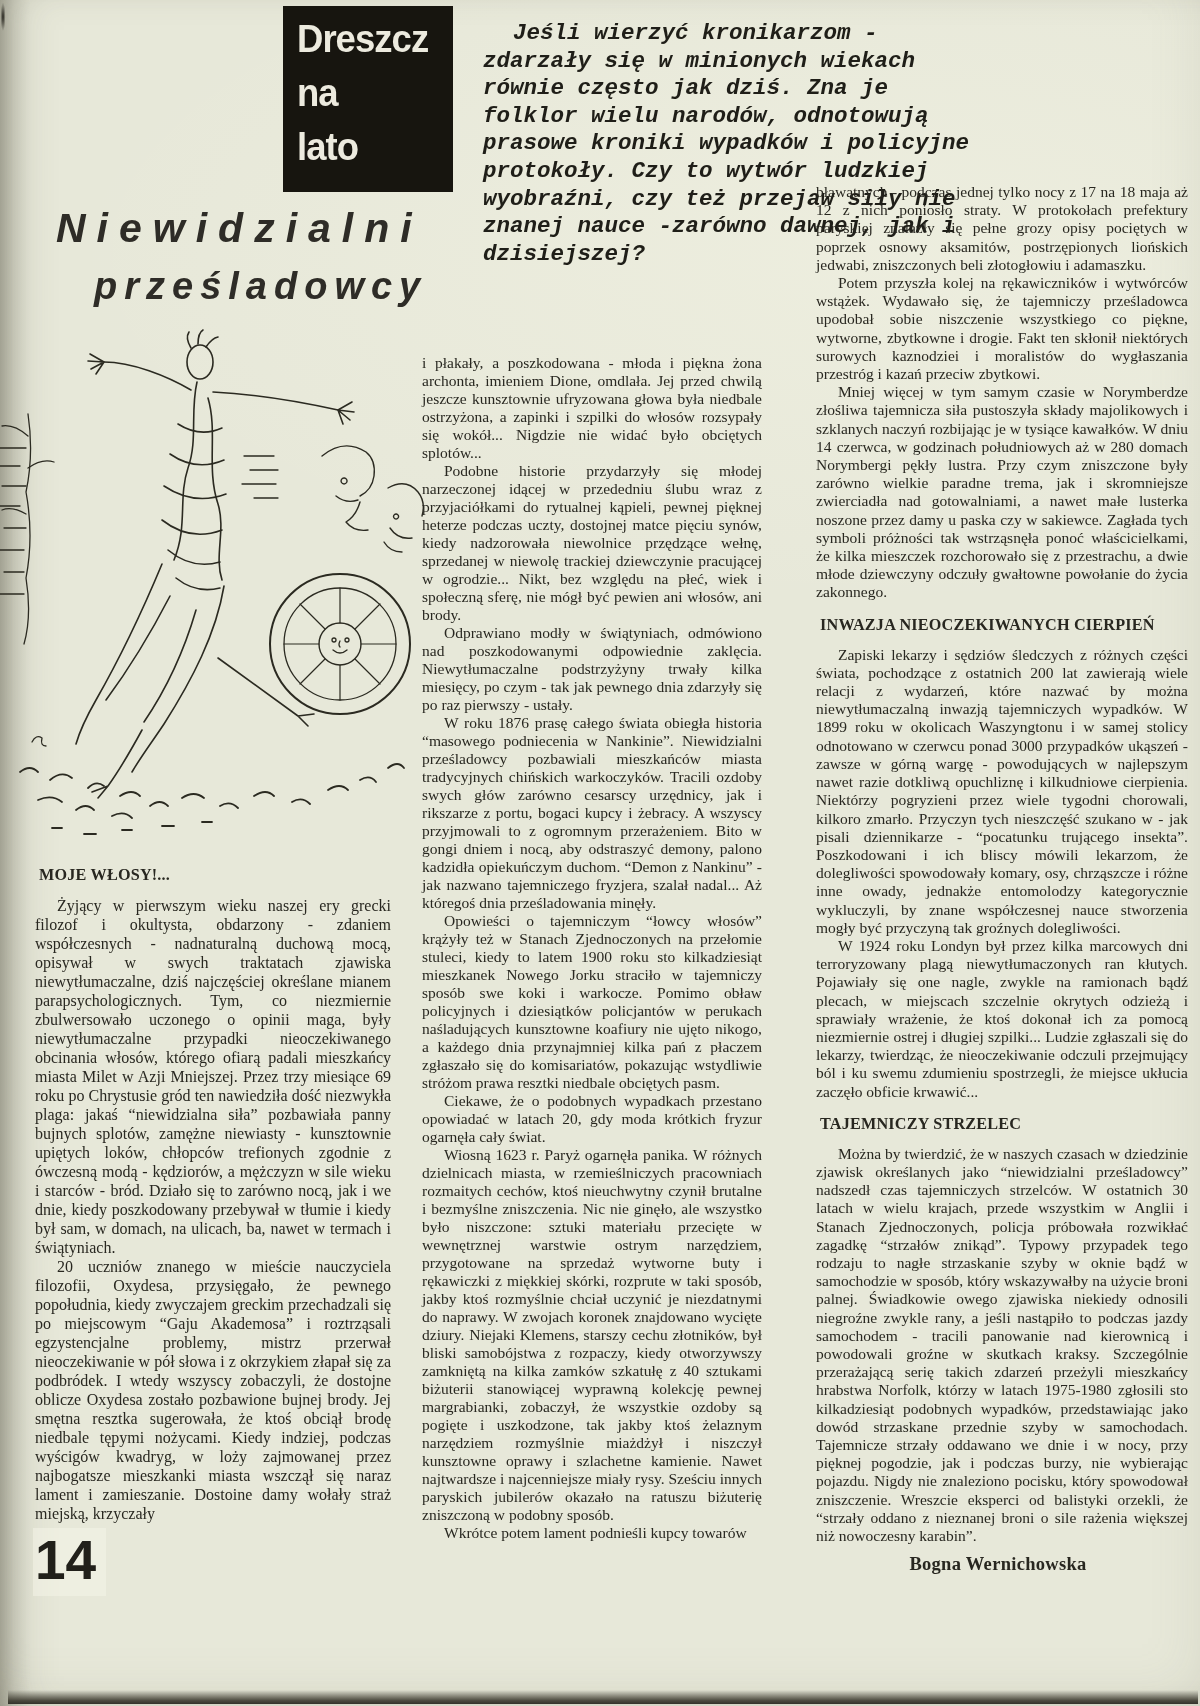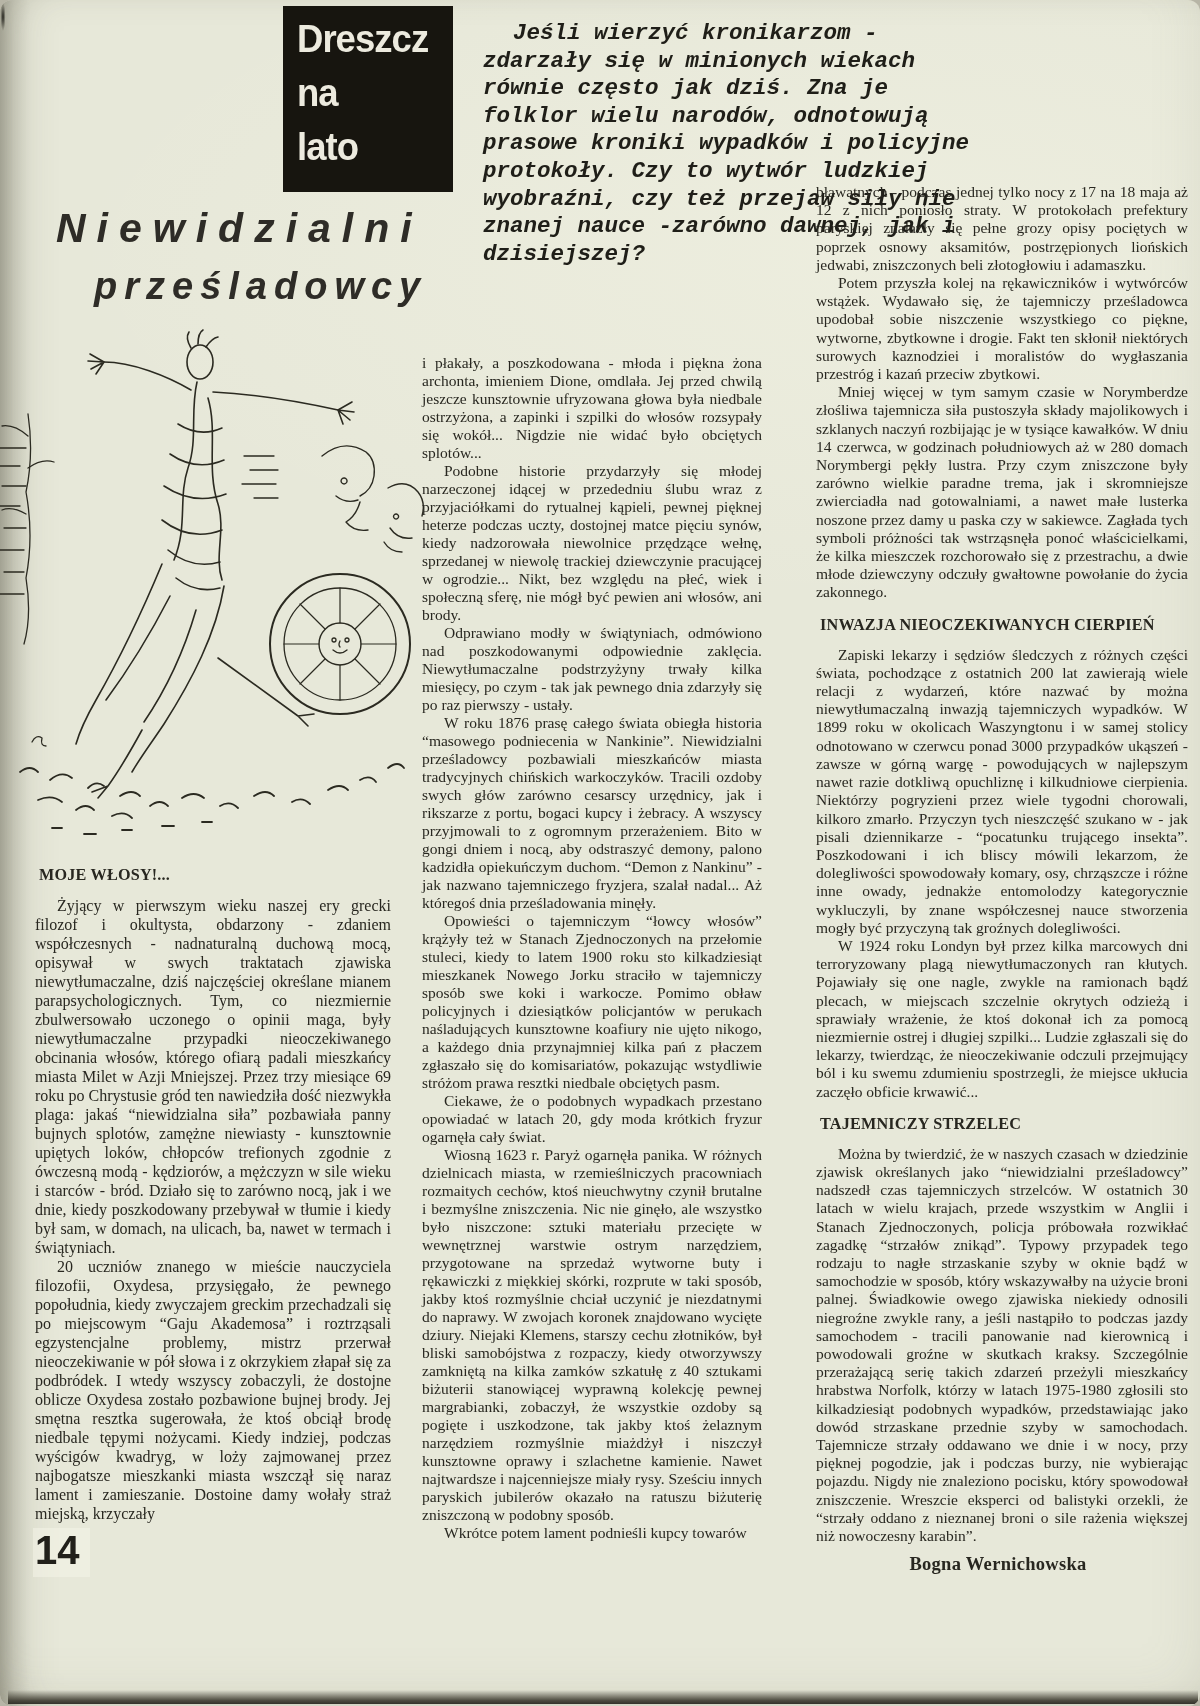--- a/index.html
+++ b/index.html
@@ -7,21 +7,20 @@
     position:relative; width:1200px; height:1706px; margin:0 auto;
     background:
       radial-gradient(1200px 500px at 75% 15%, rgba(248,248,232,.35), rgba(0,0,0,0) 70%),
       linear-gradient(90deg, rgba(96,94,80,.30) 0px, rgba(96,94,80,.10) 14px, rgba(0,0,0,0) 30px),
       #e7e8d9;
     box-shadow: inset 34px 0 50px -30px rgba(90,88,70,.45),
                 inset -14px -24px 70px -40px rgba(120,118,98,.30);
     overflow:hidden;
     font-family:"Liberation Serif", serif;
     color:#282720;
-    border-radius:12px;
   }
   .corner-blot{position:absolute;left:0;top:0;width:30px;height:56px;
     background:radial-gradient(closest-side at 10% 30%, #23221b, rgba(35,34,27,0) 85%);}
   .edge-bottom{position:absolute;left:8px;right:2px;bottom:2px;height:14px;
     background:linear-gradient(rgba(0,0,0,0), rgba(62,60,49,.9) 75%, #33322a);}
   .kicker-box{
     position:absolute; left:283px; top:6px; width:170px; height:186px;
     background:#17150f; color:#eceade; padding:6px 0 0 14px; box-sizing:border-box;
     font-family:"Liberation Sans", sans-serif; font-weight:bold;
   }
@@ -48,21 +47,21 @@
   }
   .col-left{left:35px; top:852px; width:356px; height:700px; font-size:16px; line-height:19px;}
   .col-mid{left:422px; top:354px; width:340px; height:1200px; font-size:15.5px; line-height:18px;}
   .col-right{left:816px; top:183px; width:372px; height:1370px; font-size:15.5px; line-height:18.2px;}
   .author{
     text-align:center; font-weight:bold; font-size:18.5px; margin-top:10px; padding-right:8px;
     letter-spacing:.3px;
   }
   .page-number{
     position:absolute; left:33px; top:1528px;
-    font-family:"Liberation Sans", sans-serif; font-weight:bold; font-size:40px; color:#21201a;
+    font-family:"Liberation Sans", sans-serif; font-weight:bold; font-size:55px; color:#21201a;
     background:rgba(244,244,232,.55); padding:0 10px 4px 2px;
   }
   svg .ink{stroke:#2b2a21; fill:none; stroke-linecap:round; stroke-linejoin:round;}
 </style>
 </head>
 <body>
 
 <div class="page">
 
   <div class="corner-blot"></div>

